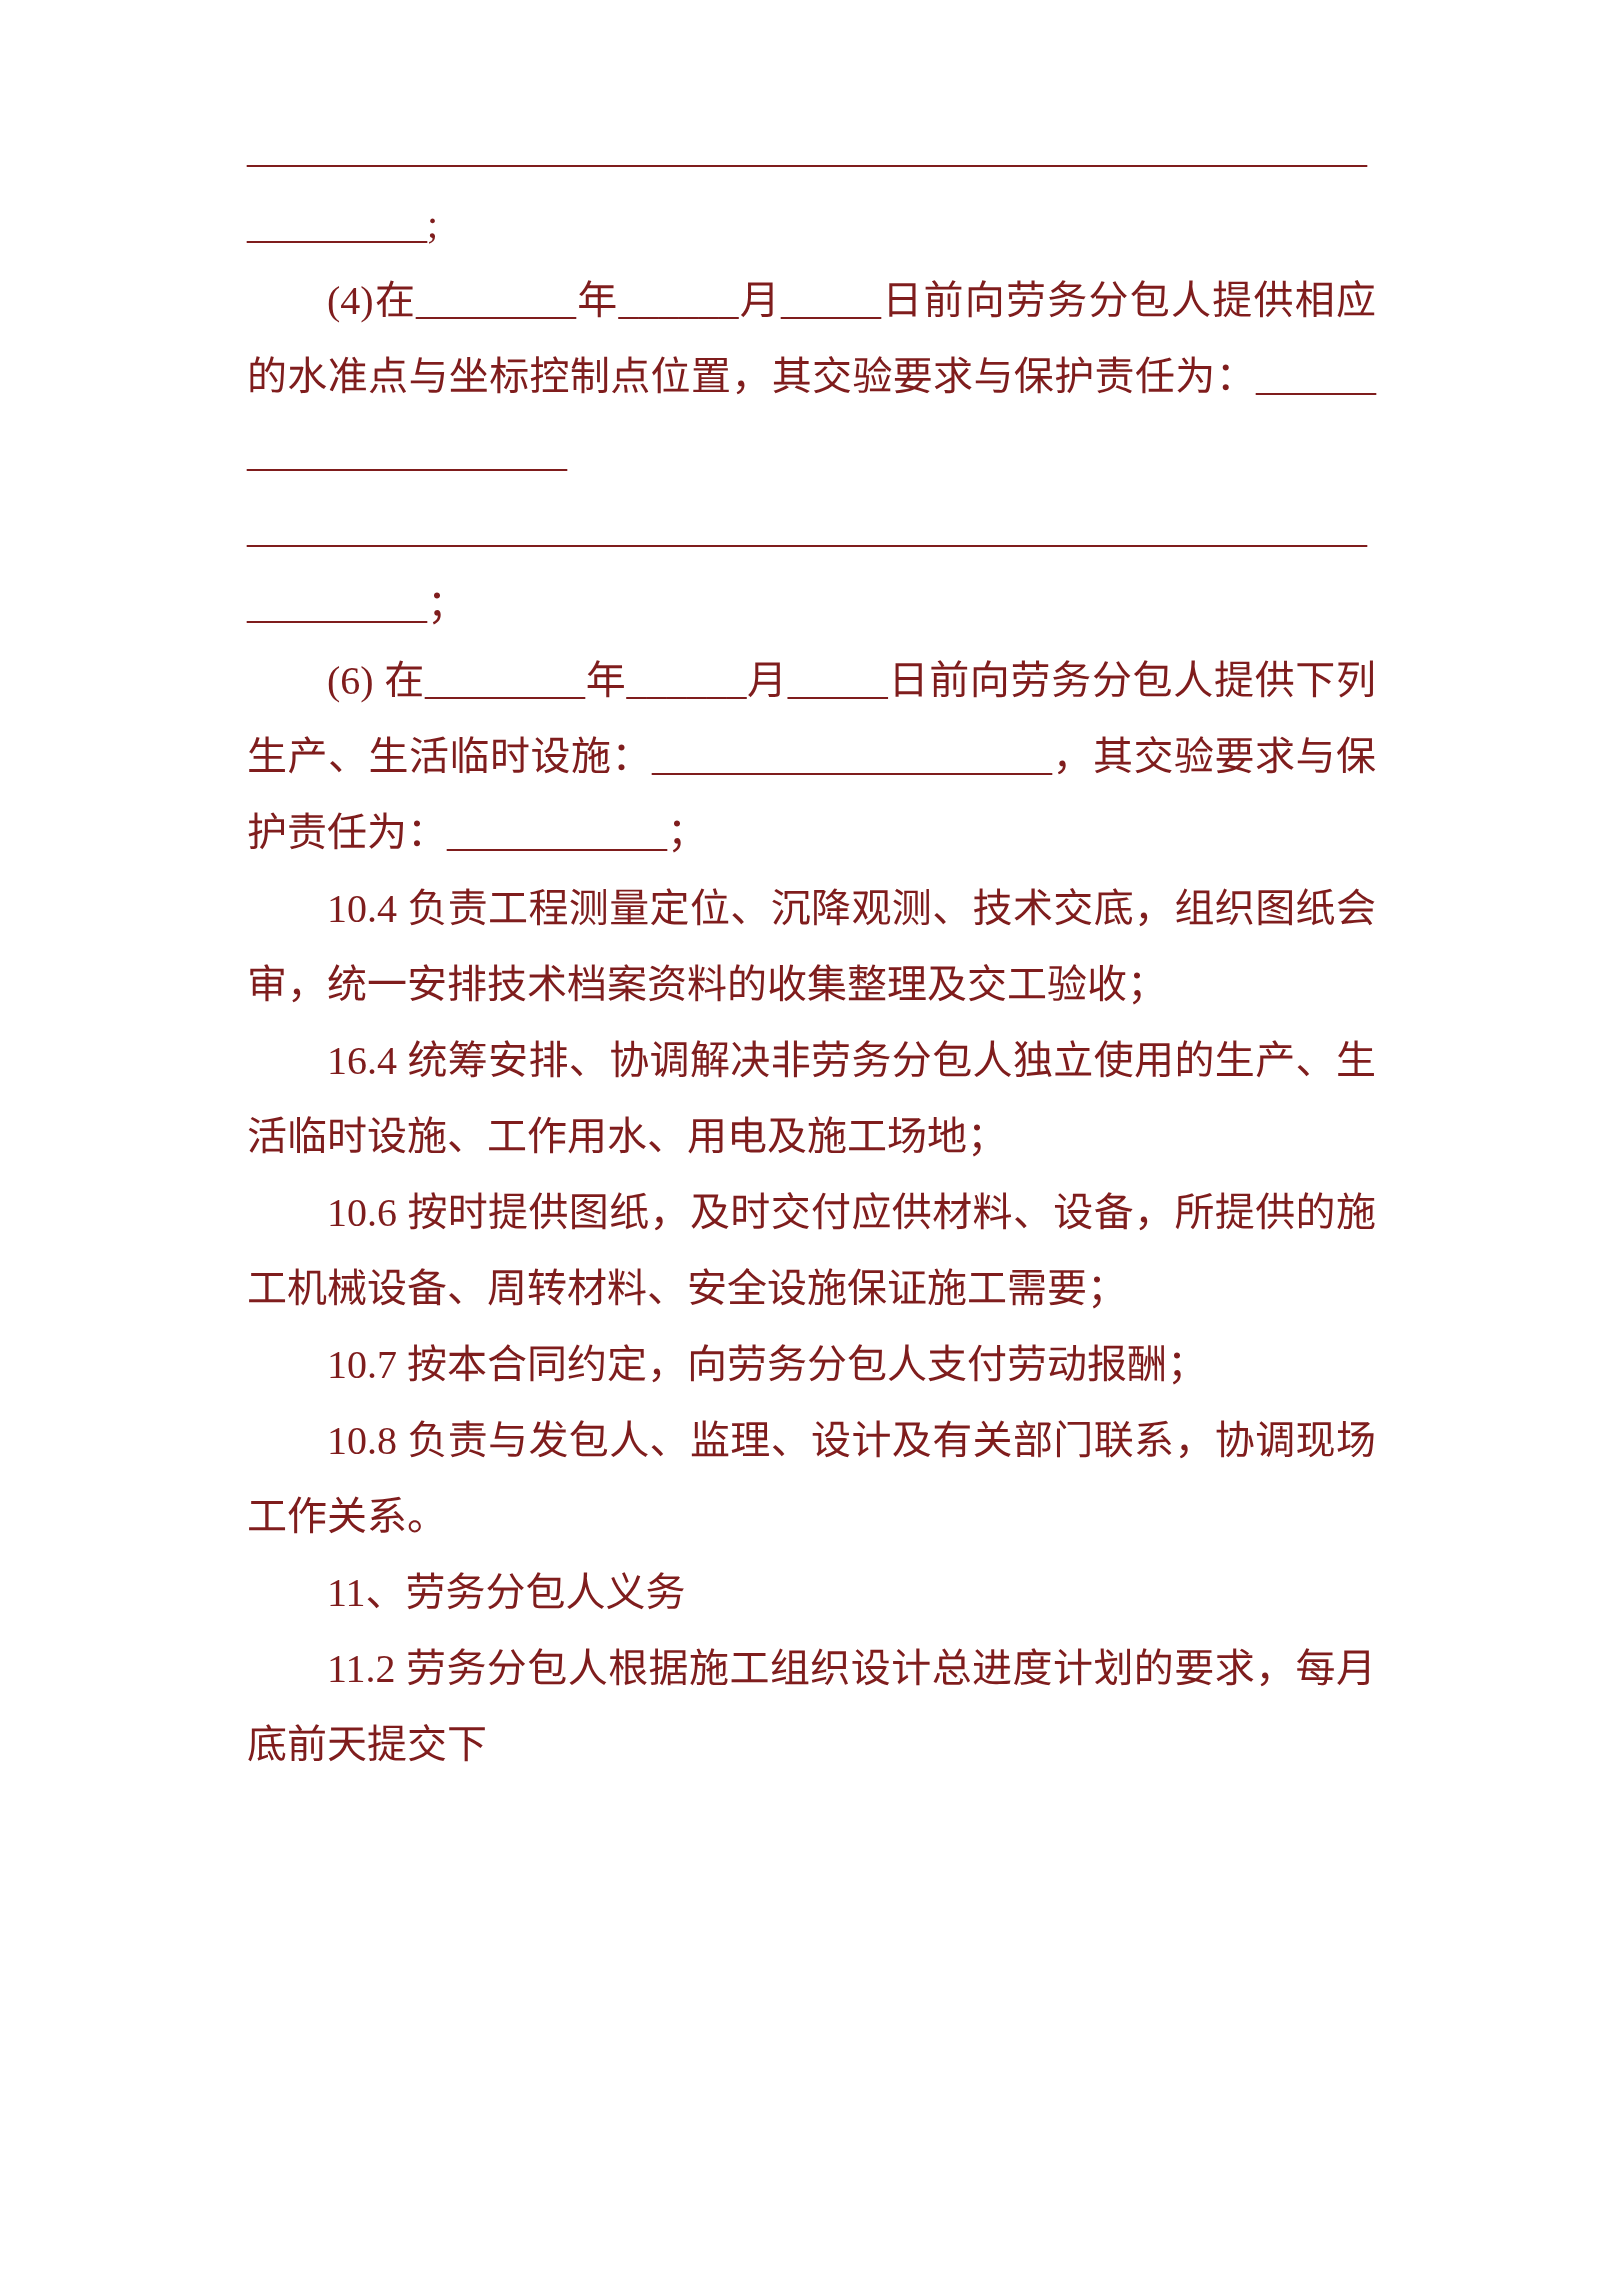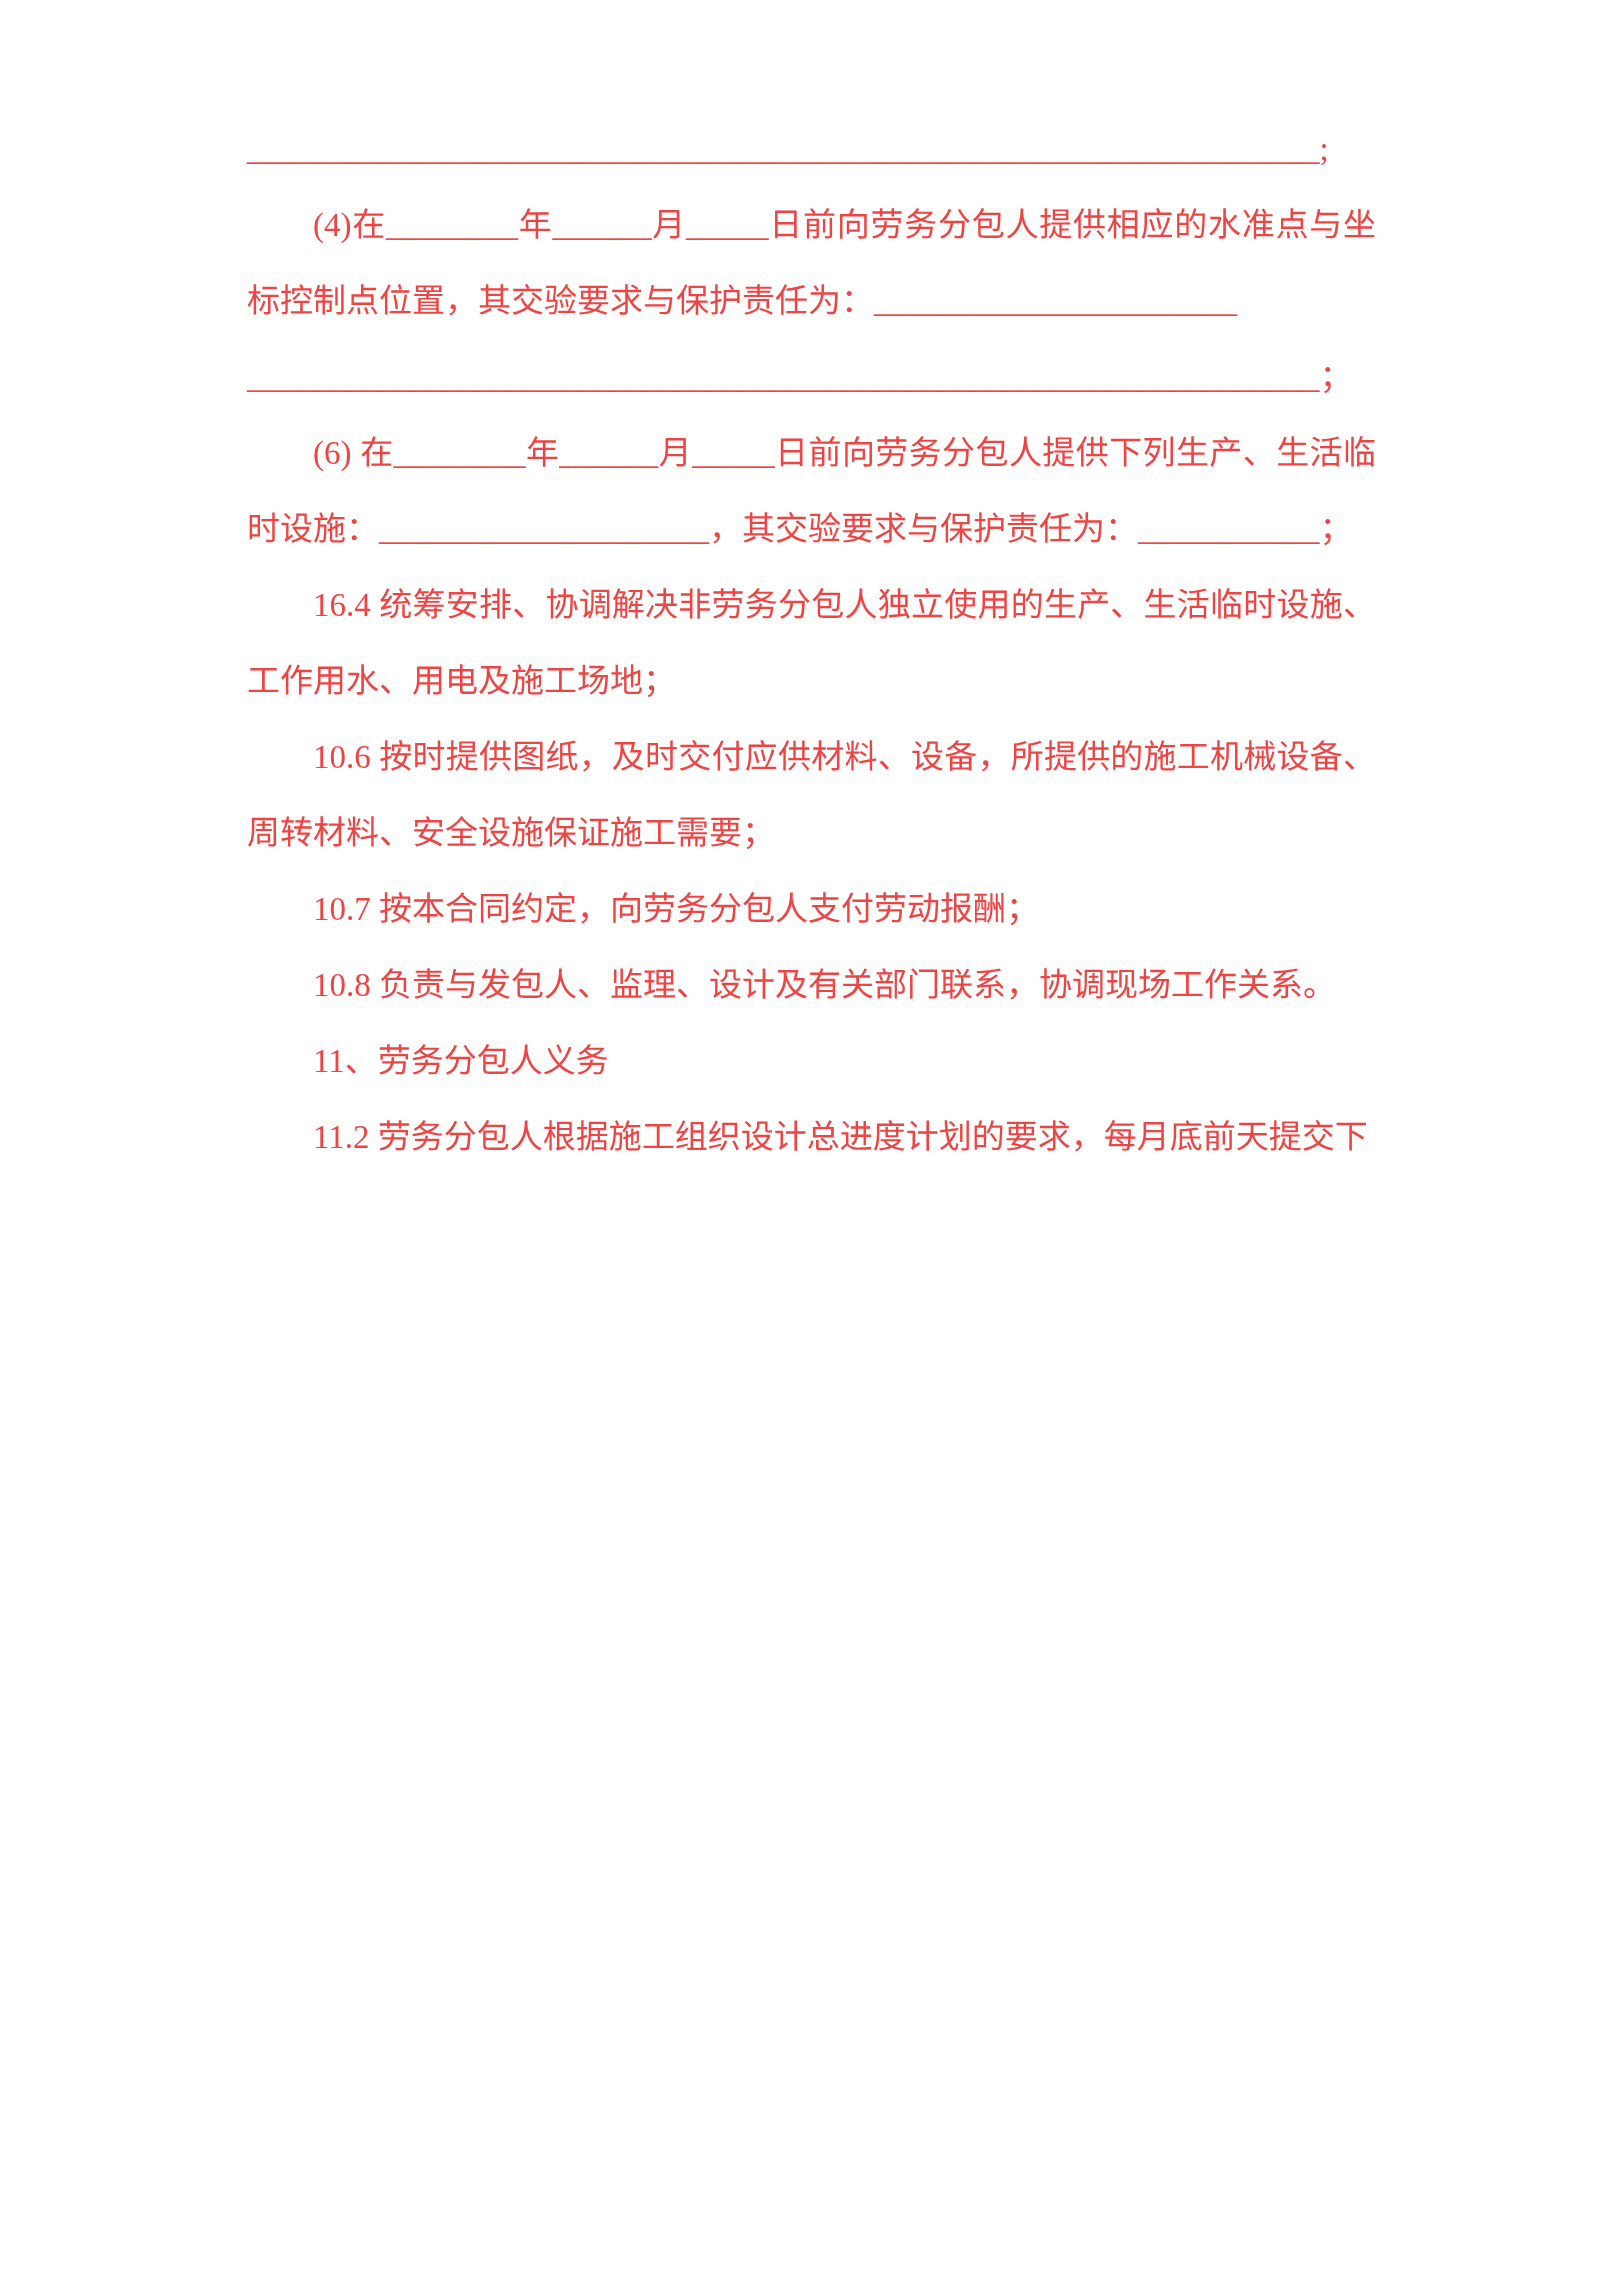--- a/index.html
+++ b/index.html
@@ -8,24 +8,24 @@
     padding: 0;
     background: #ffffff;
   }
   .page {
     position: relative;
     width: 1623px;
     height: 2294px;
     margin: 0 auto;
     box-sizing: border-box;
     background: #ffffff;
-    color: #ef4444;
+    color: #7f1d1d;
     padding: 111px 247px 0 247px;
     font-family: "Liberation Serif", "DejaVu Serif", serif;
-    font-size: 33px;
+    font-size: 40px;
     line-height: 76px;
     overflow: hidden;
   }
   .para {
     margin: 0;
     padding: 0;
     text-align: justify;
     word-break: break-all;
     white-space: normal;
   }
@@ -37,20 +37,21 @@
   }
 </style>
 </head>
 <body>
 
 <div class="page">
   <p class="para flush">_________________________________________________________________;</p>
   <p class="para indent">(4)在________年______月_____日前向劳务分包人提供相应的水准点与坐标控制点位置，其交验要求与保护责任为：______________________</p>
   <p class="para flush">_________________________________________________________________；</p>
   <p class="para indent">(6) 在________年______月_____日前向劳务分包人提供下列生产、生活临时设施：____________________，其交验要求与保护责任为：___________；</p>
+  <p class="para indent">10.4 负责工程测量定位、沉降观测、技术交底，组织图纸会审，统一安排技术档案资料的收集整理及交工验收；</p>
   <p class="para indent">16.4 统筹安排、协调解决非劳务分包人独立使用的生产、生活临时设施、工作用水、用电及施工场地；</p>
   <p class="para indent">10.6 按时提供图纸，及时交付应供材料、设备，所提供的施工机械设备、周转材料、安全设施保证施工需要；</p>
   <p class="para indent">10.7 按本合同约定，向劳务分包人支付劳动报酬；</p>
   <p class="para indent">10.8 负责与发包人、监理、设计及有关部门联系，协调现场工作关系。</p>
   <p class="para indent">11、劳务分包人义务</p>
   <p class="para indent">11.2 劳务分包人根据施工组织设计总进度计划的要求，每月底前天提交下</p>
 </div>
 
 
 </body></html>

